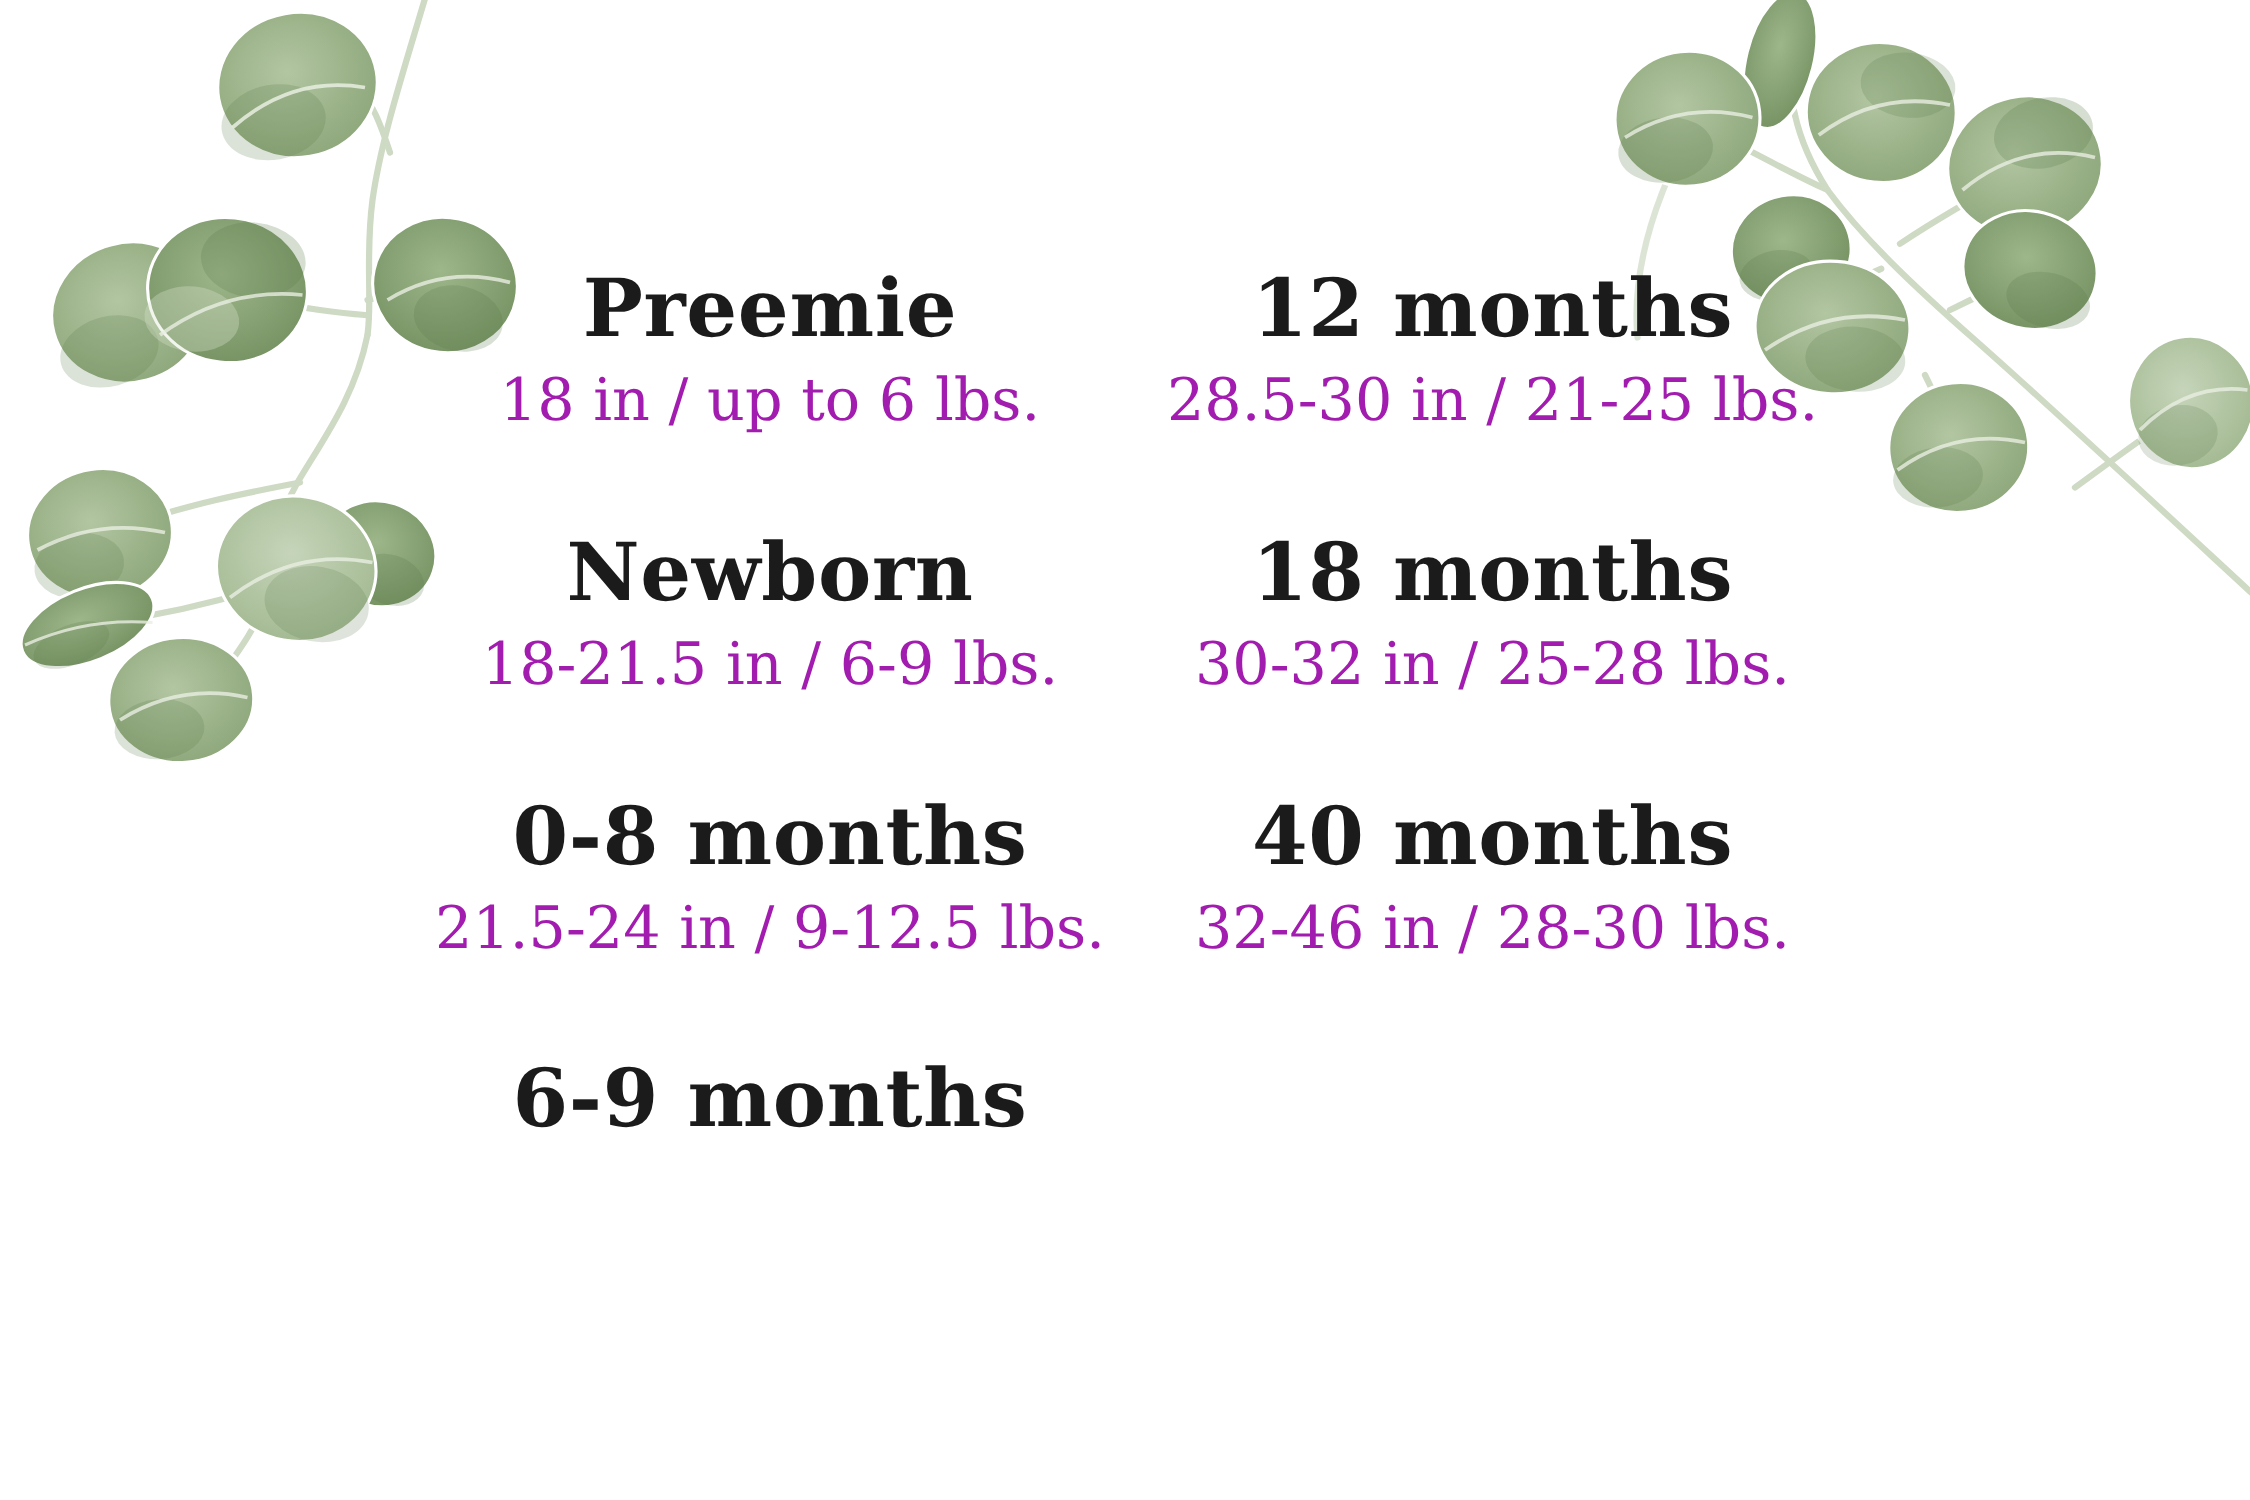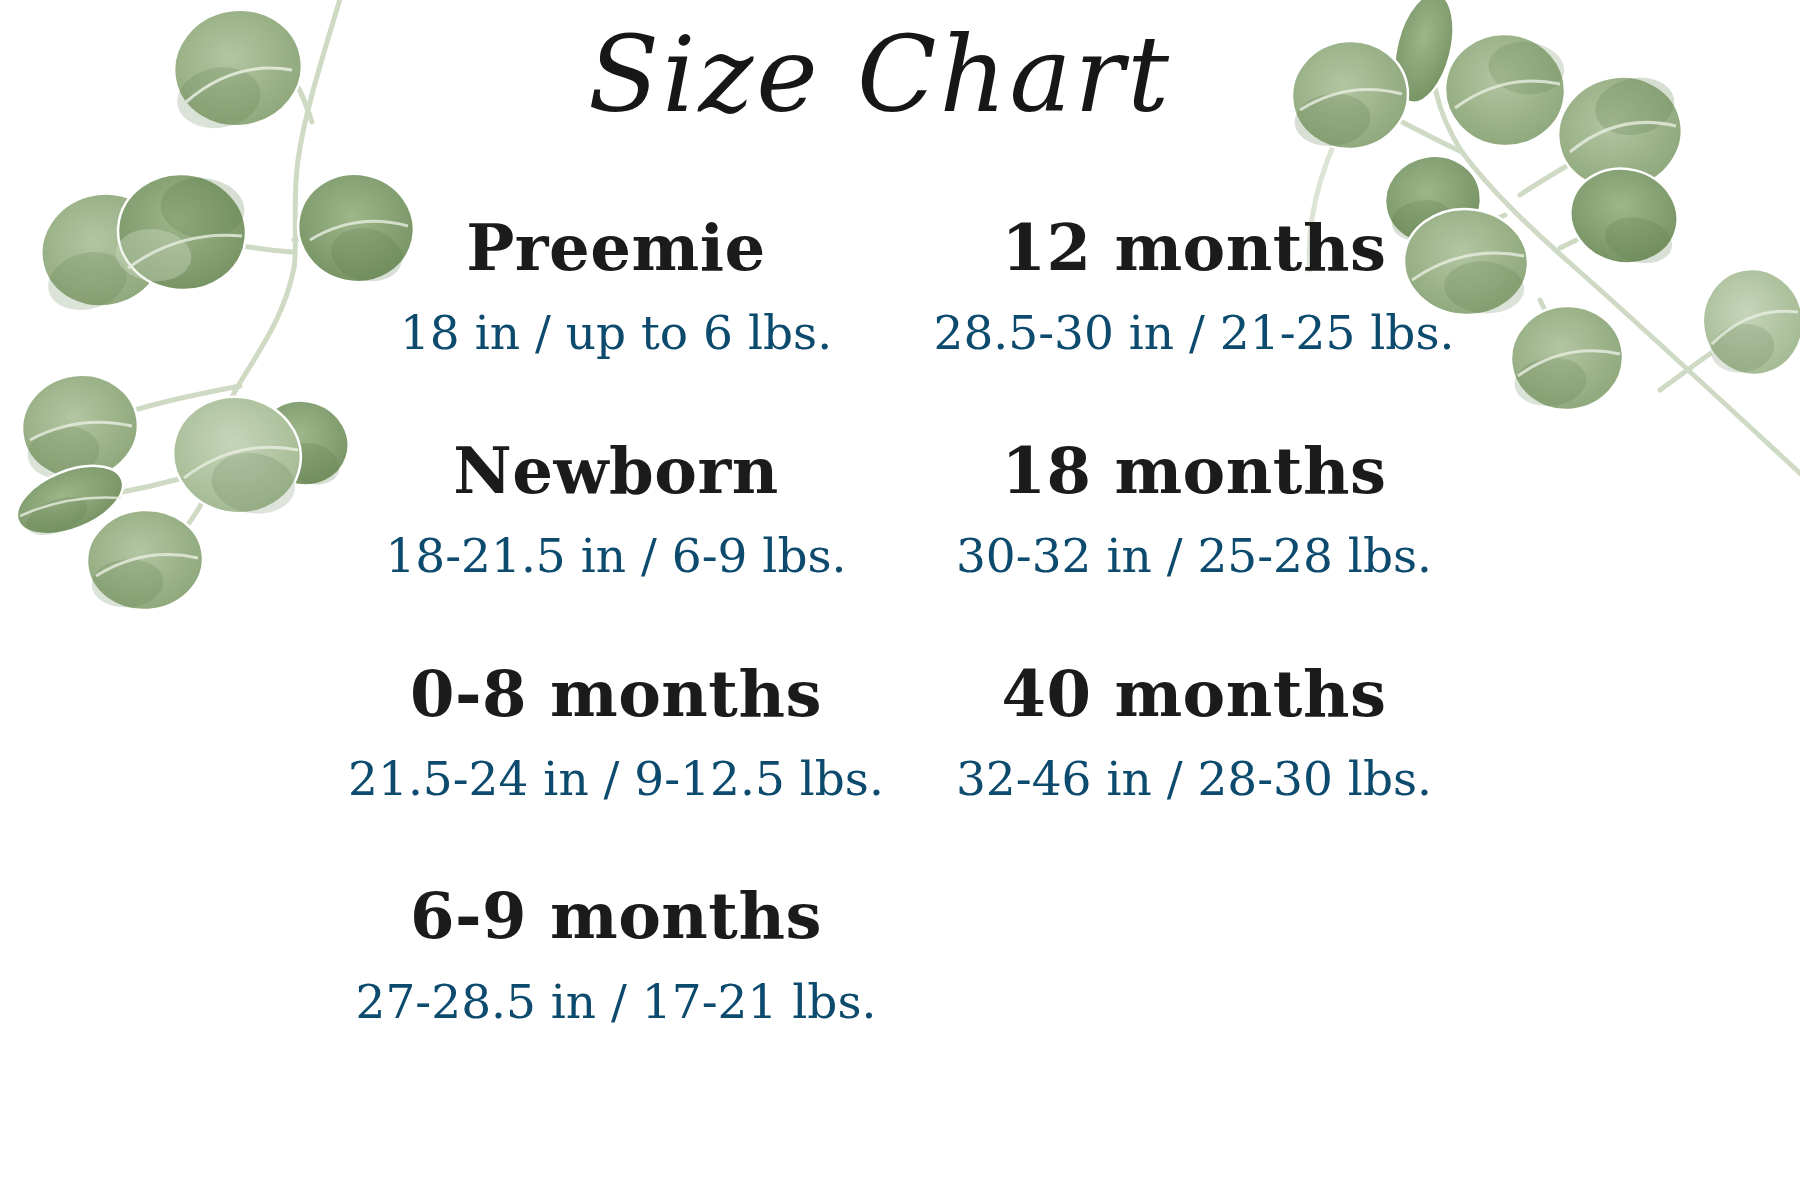--- a/index.html
+++ b/index.html
@@ -49,22 +49,22 @@
     line-height: 1.1;
     color: #1b1b1b;
     letter-spacing: 0.5px;
     white-space: nowrap;
   }
   .entry-value {
     font-family: "DejaVu Serif", serif;
     font-weight: 400;
     font-size: 47px;
     line-height: 1.2;
-    margin-top: 22px;
-    color: #0c4a6e;
+    margin-top: 10px;
+    color: #a21caf;
     white-space: nowrap;
   }
 </style>
 </head>
 <body>
 
 <div class="canvas">
 
   <svg class="decor" viewBox="0 0 1800 1200" width="1800" height="1200" aria-hidden="true">
     <defs>
@@ -206,38 +206,36 @@
       <path d="M1518 376 Q 1565 342 1620 354" stroke="#e8eee1" stroke-width="3" fill="none" opacity="0.8"></path>
 
       <g transform="rotate(-10 1753 322)">
         <ellipse cx="1753" cy="322" rx="50" ry="53" fill="url(#gLight)" stroke="#ffffff" stroke-width="2.5"></ellipse>
         <ellipse cx="1738" cy="346" rx="32" ry="24" fill="#5c7a4a" opacity="0.20"></ellipse>
       </g>
       <path d="M1712 344 Q 1750 306 1798 312" stroke="#e8eee1" stroke-width="3" fill="none" opacity="0.8"></path>
     </g>
   </svg>
 
-  <h1 class="page-title">Size Chart</h1>
 
   <div class="col col-left">
     <div class="entry">
       <div class="entry-label">Preemie</div>
       <div class="entry-value">18 in / up to 6 lbs.</div>
     </div>
     <div class="entry">
       <div class="entry-label">Newborn</div>
       <div class="entry-value">18-21.5 in / 6-9 lbs.</div>
     </div>
     <div class="entry">
       <div class="entry-label">0-8 months</div>
       <div class="entry-value">21.5-24 in / 9-12.5 lbs.</div>
     </div>
     <div class="entry">
       <div class="entry-label">6-9 months</div>
-      <div class="entry-value">27-28.5 in / 17-21 lbs.</div>
     </div>
   </div>
 
   <div class="col col-right">
     <div class="entry">
       <div class="entry-label">12 months</div>
       <div class="entry-value">28.5-30 in / 21-25 lbs.</div>
     </div>
     <div class="entry">
       <div class="entry-label">18 months</div>

